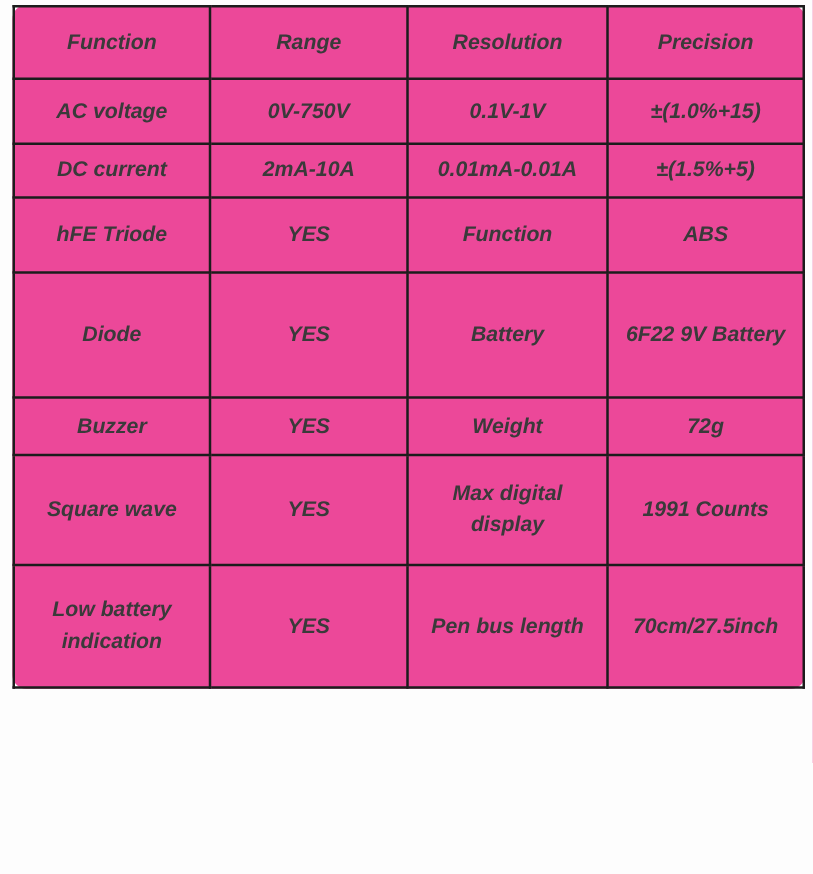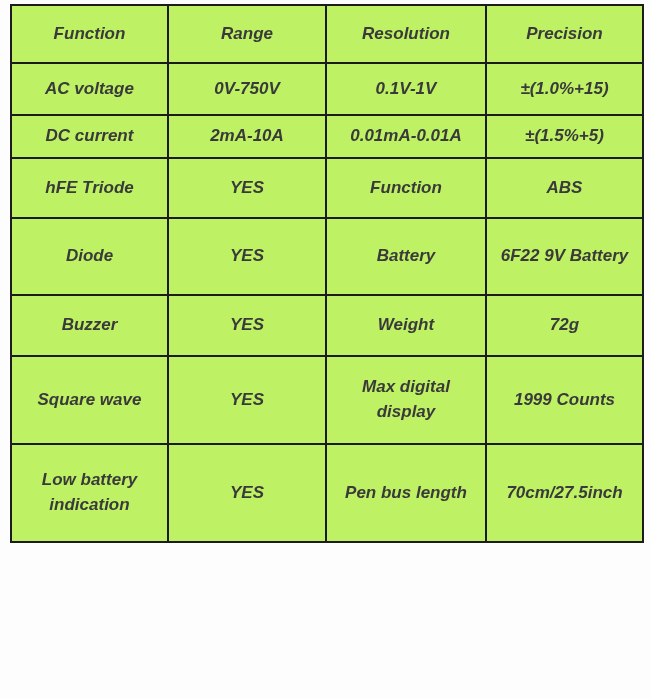--- a/index.html
+++ b/index.html
@@ -11,21 +11,22 @@
     font-family: "Liberation Sans", sans-serif;
     overflow: hidden;
   }
   .spec-table {
     position: absolute;
     left: 10px;
     top: 4px;
     width: 632px;
     border-collapse: collapse;
     table-layout: fixed;
-    background: #bef264;
+    background: #ec4899;
+    border-radius: 11px;
   }
   .spec-table th,
   .spec-table td {
     border: 2px solid #1c1c1c;
     text-align: center;
     vertical-align: middle;
     font-weight: bold;
     font-style: italic;
     font-size: 17px;
     color: #3a3a3a;
@@ -67,37 +68,37 @@
       <td>2mA-10A</td>
       <td>0.01mA-0.01A</td>
       <td class="upright">±(1.5%+5)</td>
     </tr>
     <tr style="height:60px">
       <td>hFE Triode</td>
       <td>YES</td>
       <td>Function</td>
       <td>ABS</td>
     </tr>
-    <tr style="height:77px">
+    <tr style="height:100px">
       <td>Diode</td>
       <td>YES</td>
       <td>Battery</td>
       <td>6F22 9V Battery</td>
     </tr>
-    <tr style="height:61px">
+    <tr style="height:46px">
       <td>Buzzer</td>
       <td>YES</td>
       <td>Weight</td>
       <td>72g</td>
     </tr>
     <tr style="height:88px">
       <td>Square wave</td>
       <td>YES</td>
       <td>Max digital display</td>
-      <td>1999 Counts</td>
+      <td>1991 Counts</td>
     </tr>
     <tr style="height:98px">
       <td>Low battery indication</td>
       <td>YES</td>
       <td>Pen bus length</td>
       <td>70cm/27.5inch</td>
     </tr>
   </tbody>
 </table>
 

